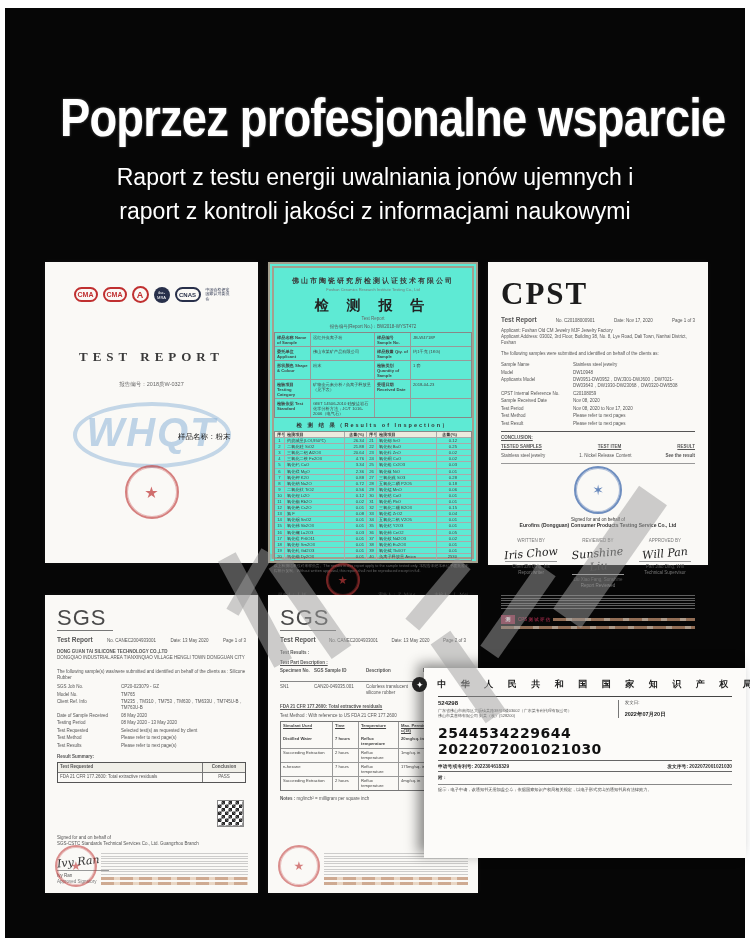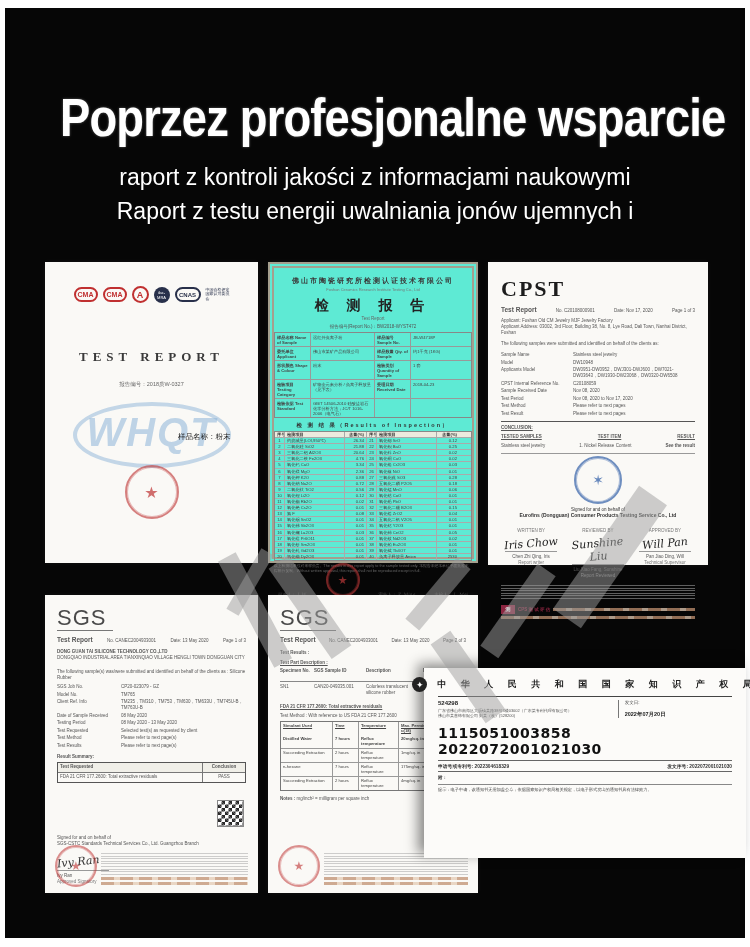--- a/index.html
+++ b/index.html
@@ -78,21 +78,21 @@
   .cn0 { width:10px; text-align:center; }
   .ci { width:60px; }
   .cv { width:22px; text-align:right; }
   .d2-note { font-size:3.8px; line-height:4.6px; color:#666; margin-top:3px; }
   .d2-sign { display:flex; justify-content:space-between; align-items:flex-end; margin-top:4px; padding:0 4px; }
   .d2-sig { font-size:4.5px; color:#444; }
   .script { font-family:"DejaVu Serif",serif; font-style:italic; }
 
   
   .d3 { padding:14px 13px 8px; }
-  .d3-logo { font-family:"Liberation Serif",serif; font-size:22px; font-weight:700; letter-spacing:2px; color:#1c1c1c; }
+  .d3-logo { font-family:"Liberation Serif",serif; font-size:31px; font-weight:700; letter-spacing:2px; color:#1c1c1c; }
   .d3-meta { display:flex; justify-content:space-between; align-items:baseline; margin-top:5px; }
   .b { font-weight:700; }
   .d3-fields { margin-top:5px; }
   .frow { display:flex; }
   .flab { width:72px; }
   .fval { flex:1; }
   .hr2 { border-top:1px solid #555; margin-top:4px; }
   .conc-heads { display:flex; justify-content:space-between; margin-top:3px; }
   .u { text-decoration:underline; }
   .d3-sealzone { position:relative; height:64px; margin-top:8px; text-align:center; }
@@ -158,22 +158,22 @@
   .arm { position:absolute; background:rgba(158,158,158,.5); z-index:10; pointer-events:none; }
 </style>
 </head>
 <body>
 
 <div class="page">
   <div class="bg"></div>
 
   <div class="hero-title">Poprzez profesjonalne wsparcie</div>
   <div class="hero-sub">
+    <div>Raport z testu energii uwalniania jonów ujemnych i</div>
     <div>raport z kontroli jakości z informacjami naukowymi</div>
-    <div>Raport z testu energii uwalniania jonów ujemnych i</div>
   </div>
 
   <div class="doc" style="left:45px; top:262px; width:213px; height:301px;">
     <div class="logos">
       <span class="logo-cma">CMA</span>
       <span class="logo-cma">CMA</span>
       <span class="logo-cal">A</span>
       <span class="logo-ilac">ilac-MRA</span>
       <span class="logo-cnas">CNAS</span>
       <span class="cnas-side">中国合格评定 国家认可委员会</span>
@@ -692,21 +692,21 @@
       <div class="d6-left">
         <div class="b" style="font-size:6px; color:#222;">524298</div>
         <div style="font-size:4px; color:#555; margin-top:2px;">广东省佛山市南海区大沥镇某路38号3楼03002（广东某专利代理有限公司）</div>
         <div style="font-size:4px; color:#555;">佛山市某首饰有限公司 刘某（收）(528200)</div>
       </div>
       <div class="d6-right">
         <div style="font-size:4.5px; color:#444;">发文日:</div>
         <div style="font-size:5.5px; color:#222; margin-top:6px; font-weight:700;">2022年07月20日</div>
       </div>
     </div>
-    <div class="d6-big">1115051003858 2022072001021030</div>
+    <div class="d6-big">2544534229644 2022072001021030</div>
     <div class="d6-approw">
       <span style="font-size:4.8px; font-weight:700; color:#333;">申请号或专利号: 2022304618329</span>
       <span style="font-size:4.8px; font-weight:700; color:#333;">发文序号: 2022072001021030</span>
     </div>
     <div class="d6-body">
         <div></div>
         <div></div>
         <div></div>
         <div></div>
         <div></div>

